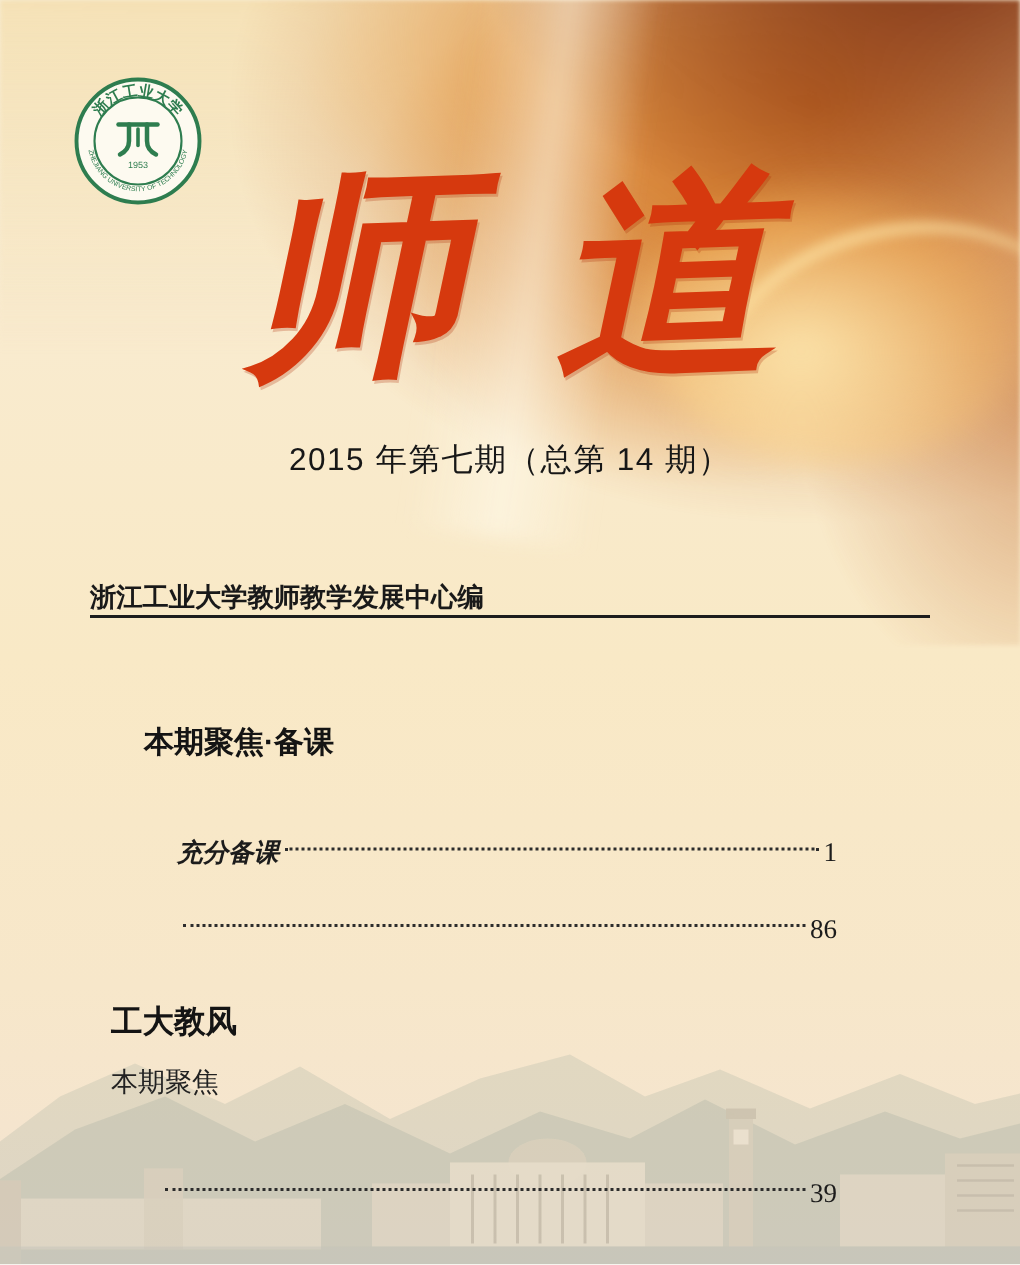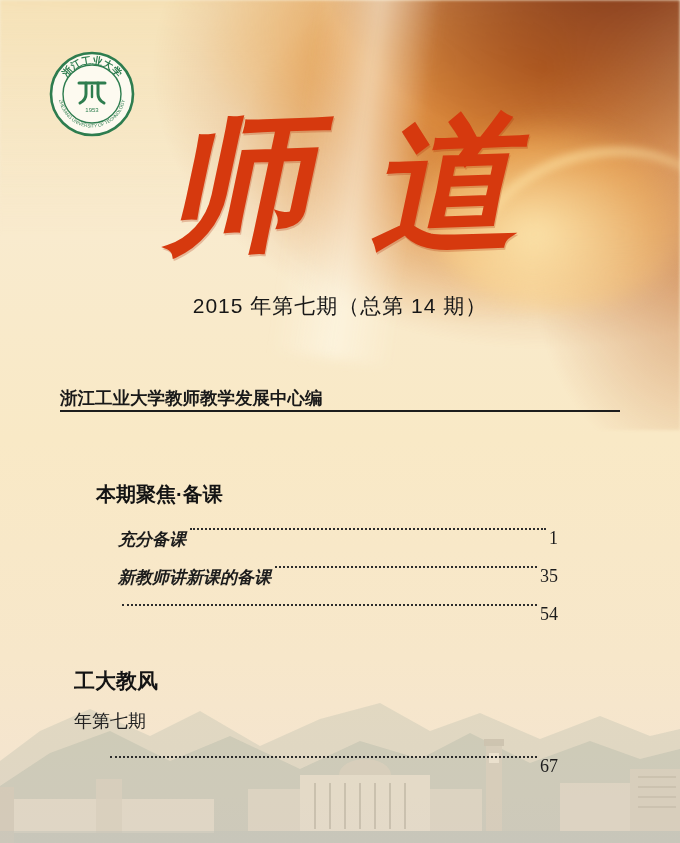--- a/index.html
+++ b/index.html
@@ -70,21 +70,21 @@
   }
   .focus-title {
     position:absolute; top:481px; left:78px;
     font-size:20px; font-weight:700; color:#141414;
     font-family:"Liberation Sans","DejaVu Sans",sans-serif;
     margin-left:18px;
   }
   .toc { position:absolute; left:118px; width:440px; }
   .toc-1 { top:528px; }
   .toc-2 { top:756px; left:106px; width:452px; }
-  .toc-line { display:flex; align-items:flex-start; margin-bottom:15px; }
+  .toc-line { display:flex; align-items:center; margin-bottom:15px;margin-top:29px; }
   .toc-label { font-size:17px; font-weight:700; font-style:italic; color:#1c1c1c; white-space:nowrap; }
   .leader { flex:1 1 auto; border-bottom:2.6px dotted #2c2c2c; margin:0 3px 5px 4px; min-width:20px; }
   .toc-page { font-size:18px; color:#1c1c1c; font-family:"Liberation Serif","DejaVu Serif",serif; }
   .section2-title {
     position:absolute; top:667px; left:74px;
     font-size:21px; font-weight:700; color:#141414;
     font-family:"Liberation Sans","DejaVu Sans",sans-serif;
   }
   .section2-sub {
     position:absolute; top:709px; left:74px;
@@ -148,32 +148,27 @@
 
   <div class="focus-title">本期聚焦·备课</div>
 
   <div class="toc toc-1" style="position:absolute;">
     <div class="toc-line">
       <span class="toc-label">充分备课</span>
       <span class="leader"></span>
       <span class="toc-page">1</span>
     </div>
     <div class="toc-line">
-      <span class="toc-label">新教师讲新课的备课</span>
       <span class="leader"></span>
-      <span class="toc-page">35</span>
+      <span class="toc-page">86</span>
     </div>
-    <div class="toc-line">
-      <span class="leader"></span>
-      <span class="toc-page">54</span>
-    </div>
   </div>
 
   <div class="section2-title z-top">工大教风</div>
-  <div class="section2-sub">年第七期</div>
+  <div class="section2-sub">本期聚焦</div>
 
   <svg class="photo" viewBox="0 0 680 152">
 
     <path d="M0,70 L40,40 L90,18 L150,45 L200,20 L260,55 L320,28 L380,12 L430,40 L480,22 L540,48 L600,25 L650,45 L680,38 L680,152 L0,152 Z" fill="#9fab9f" opacity="0.38"></path>
     <path d="M0,95 L50,62 L110,40 L170,70 L230,45 L300,78 L360,50 L420,68 L470,42 L530,72 L590,50 L640,68 L680,58 L680,152 L0,152 Z" fill="#93a294" opacity="0.45"></path>
 
     <g>
       <ellipse cx="365" cy="84" rx="26" ry="16" fill="#c9c3b0" opacity="0.9"></ellipse>
       <rect x="300" y="84" width="130" height="56" fill="#dcd6c4" opacity="0.95"></rect>
       <rect x="248" y="98" width="52" height="42" fill="#d2ccba" opacity="0.9"></rect>
@@ -211,17 +206,17 @@
           <line x1="638" y1="116" x2="676" y2="116"></line>
       </g>
     </g>
 
     <rect x="0" y="140" width="680" height="12" fill="#aab3ab" opacity="0.55"></rect>
   </svg>
 
   <div class="toc toc-2">
     <div class="toc-line">
       <span class="leader"></span>
-      <span class="toc-page">67</span>
+      <span class="toc-page">39</span>
     </div>
   </div>
 
 </div>
 
 </body></html>

